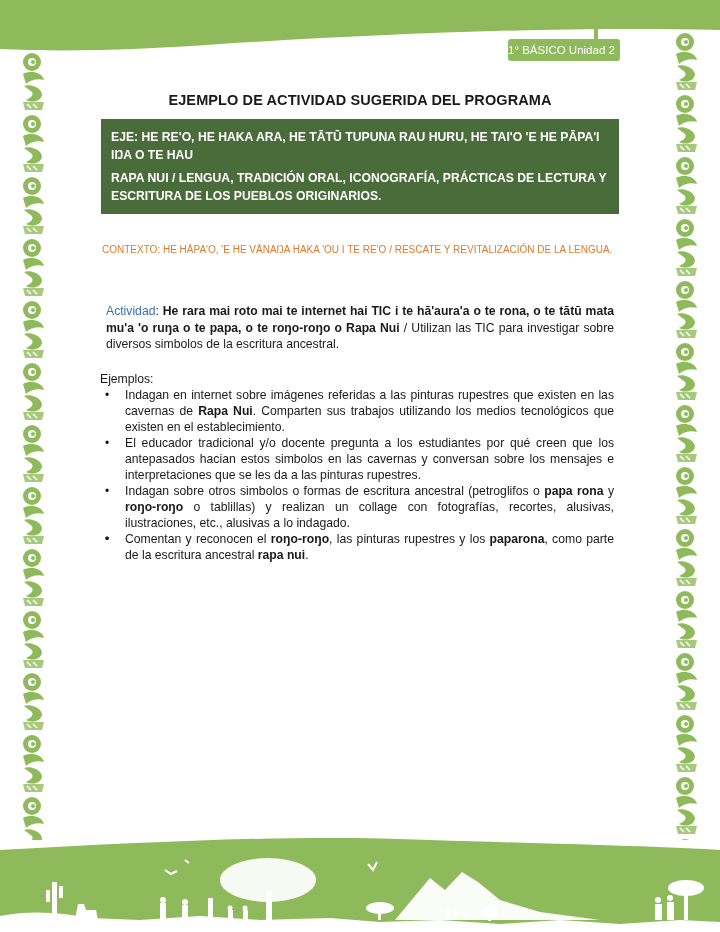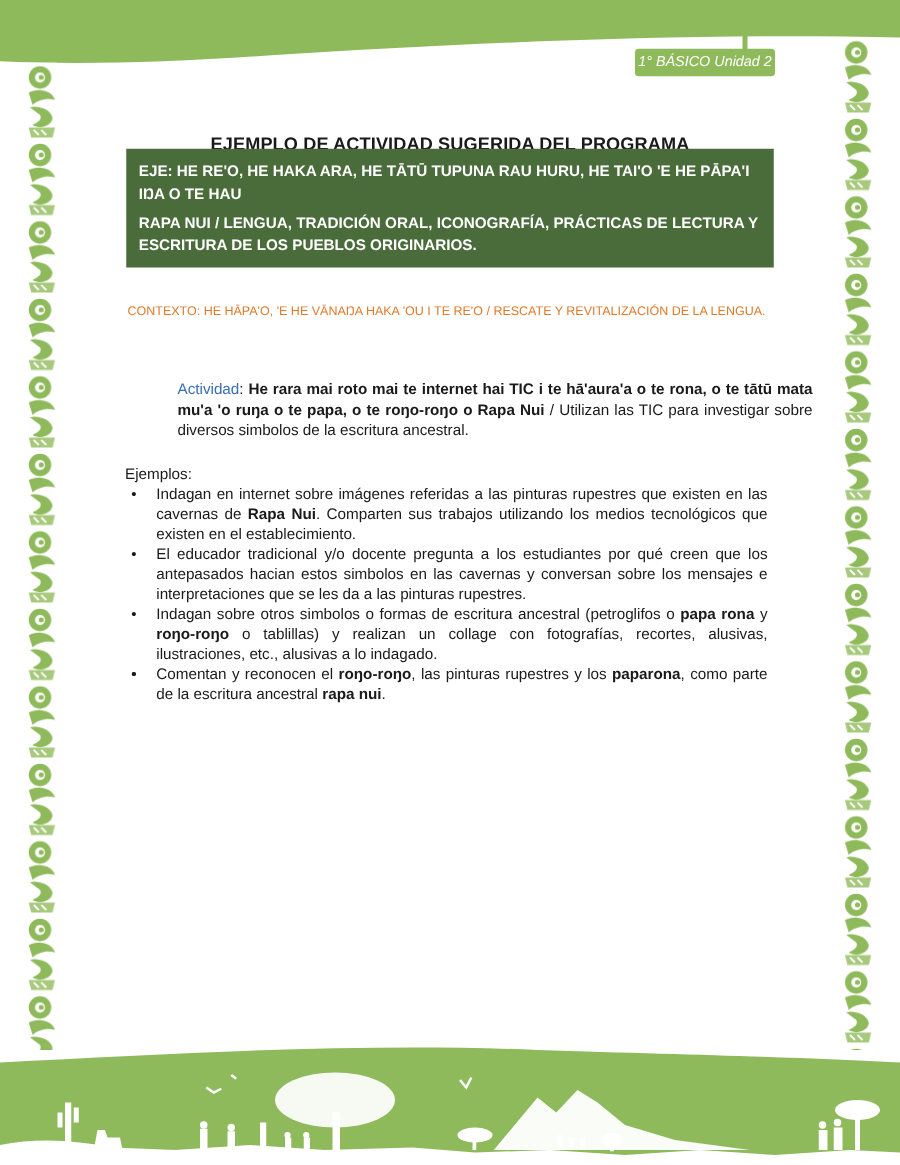--- a/index.html
+++ b/index.html
@@ -7,47 +7,47 @@
     width: 720px; height: 932px; position: relative; overflow: hidden;
     background: #ffffff;
     font-family: "Liberation Sans", "DejaVu Sans", sans-serif;
     color: #1a1a1a;
   }
   .top-banner { position: absolute; left: 0; top: 0; width: 720px; height: 60px; }
   .badge-stem { position: absolute; left: 594px; top: 28px; width: 4px; height: 14px; background: #8fba5c; }
   .badge {
     position: absolute; left: 508px; top: 39px; width: 112px; height: 22px;
     background: #8fba5c; color: #ffffff; border-radius: 3px;
-    font-size: 11.5px; line-height: 22px; text-align: center; font-style: italic;
+    font-size: 11.5px; line-height: 22px; text-align: left;
   }
   .border-strip {
     position: absolute; top: 28px; width: 26px; height: 800px;
   }
   .border-left { left: 20px; top: 50px; height: 790px; }
   .border-right { left: 673px; top: 30px; height: 810px; }
 
   .title {
-    position: absolute; left: 100px; top: 108px; width: 520px;
+    position: absolute; left: 100px; top: 92px; width: 520px;
     text-align: center; font-weight: bold; font-size: 14.5px; letter-spacing: 0.1px;
   }
   .eje-box {
     position: absolute; left: 101px; top: 119px; width: 518px; height: 95px;
     background: #4a6b3a; color: #ffffff; font-weight: bold; font-size: 12.2px;
     box-sizing: border-box; padding: 10px 8px 12px 10px; line-height: 17.5px;
   }
   .eje-box p { margin: 0 0 6px 0; }
 
   .context {
     position: absolute; left: 102px; top: 241px; width: 520px;
     color: #e07a2a; font-size: 10px; line-height: 18px;
   }
 
   .activity {
     position: absolute; left: 106px; top: 303px; width: 508px;
-    font-size: 12.2px; line-height: 16.5px; text-align: justify; margin-left: 36px;
+    font-size: 12.2px; line-height: 16.5px; text-align: justify;
   }
   .act-label { color: #3a6fb5; }
 
   .examples {
     position: absolute; left: 100px; top: 371px; width: 514px;
     font-size: 12.2px; line-height: 16px;
   }
   .examples-label { margin-bottom: 0; }
   .examples ul { list-style: none; margin: 0; padding: 0; }
   .examples li {

